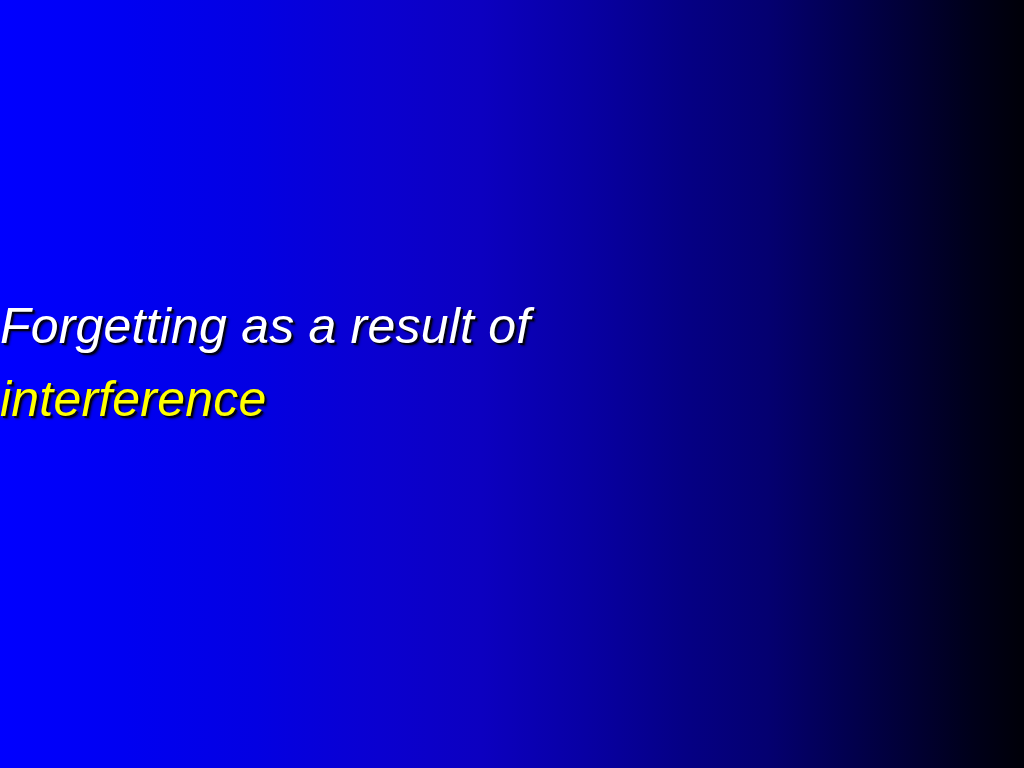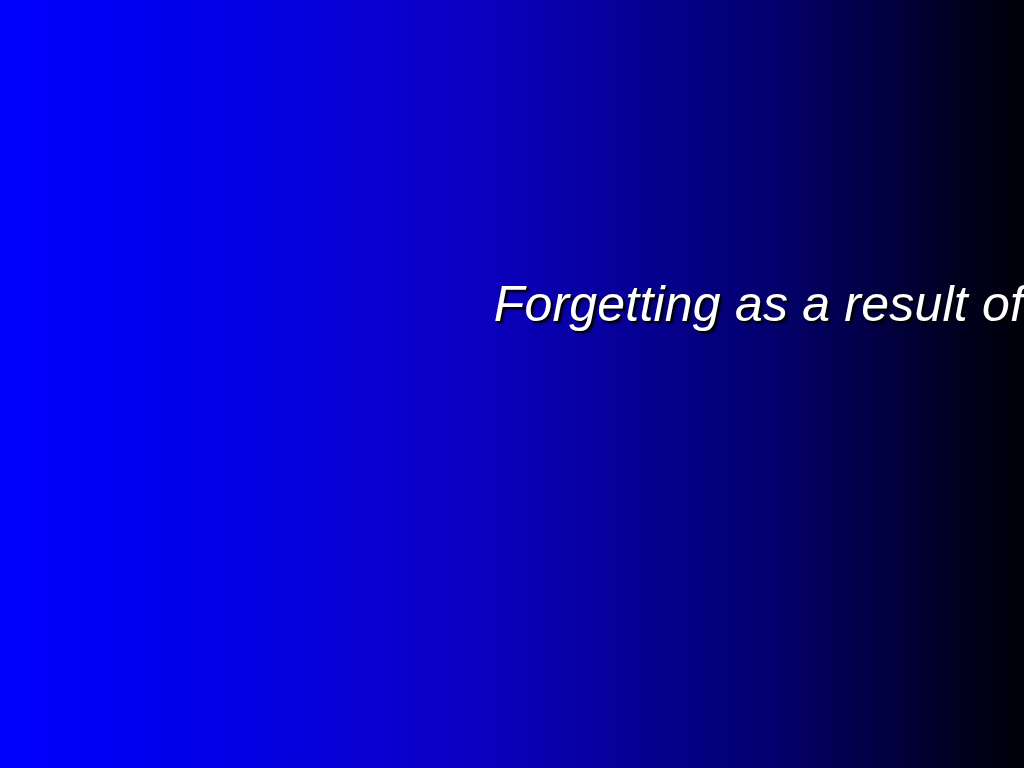--- a/index.html
+++ b/index.html
@@ -37,25 +37,24 @@
         #000008 100.0%
     );
     overflow: hidden;
   }
 
   
   #title-block {
     position: absolute;
     left: 0;
     right: 0;
-    top: 268px;
-    text-align: right;
+    top: 290px;
+    text-align: left;
     line-height: 1.45;
     user-select: none;
-    padding-left: 28px;
   }
 
   .title-line {
     display: block;
     font-family: "Liberation Sans", sans-serif;
     font-style: italic;
     font-weight: normal;
     font-size: 50px;
     letter-spacing: 0.2px;
     white-space: nowrap;
@@ -77,16 +76,17 @@
 </style>
 </head>
 <body>
 
 <div id="slide">
 
   <div id="title-block">
 
     <span class="title-line primary">Forgetting as a result of</span>
 
+    <span class="title-line accent">interference</span>
 
   </div>
 
 </div>
 
 </body></html>

